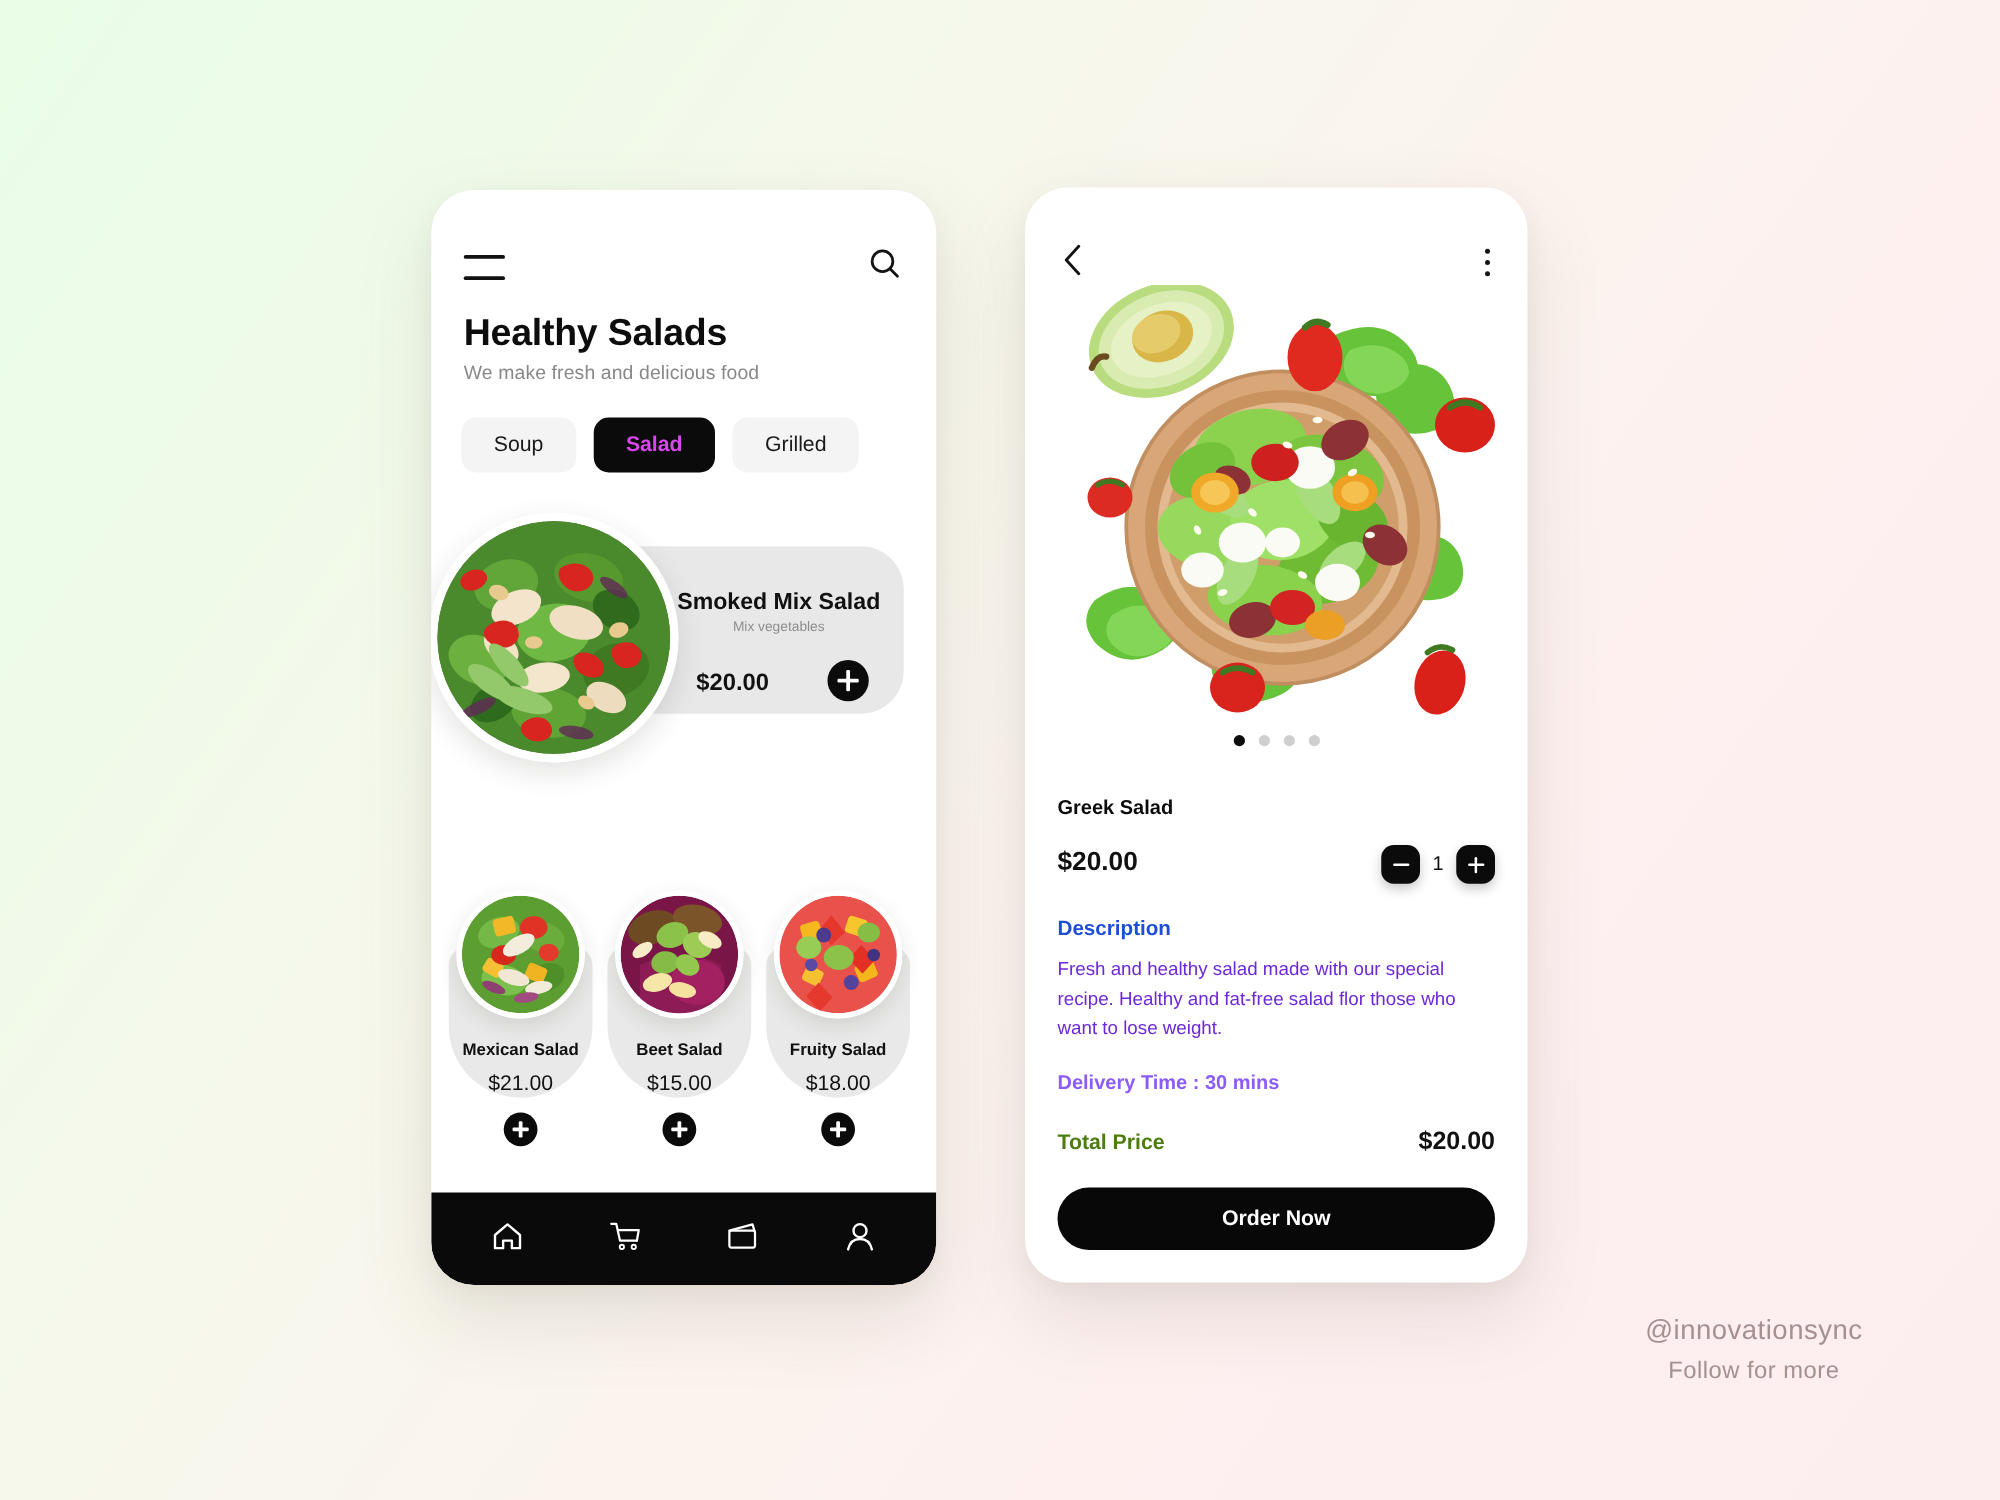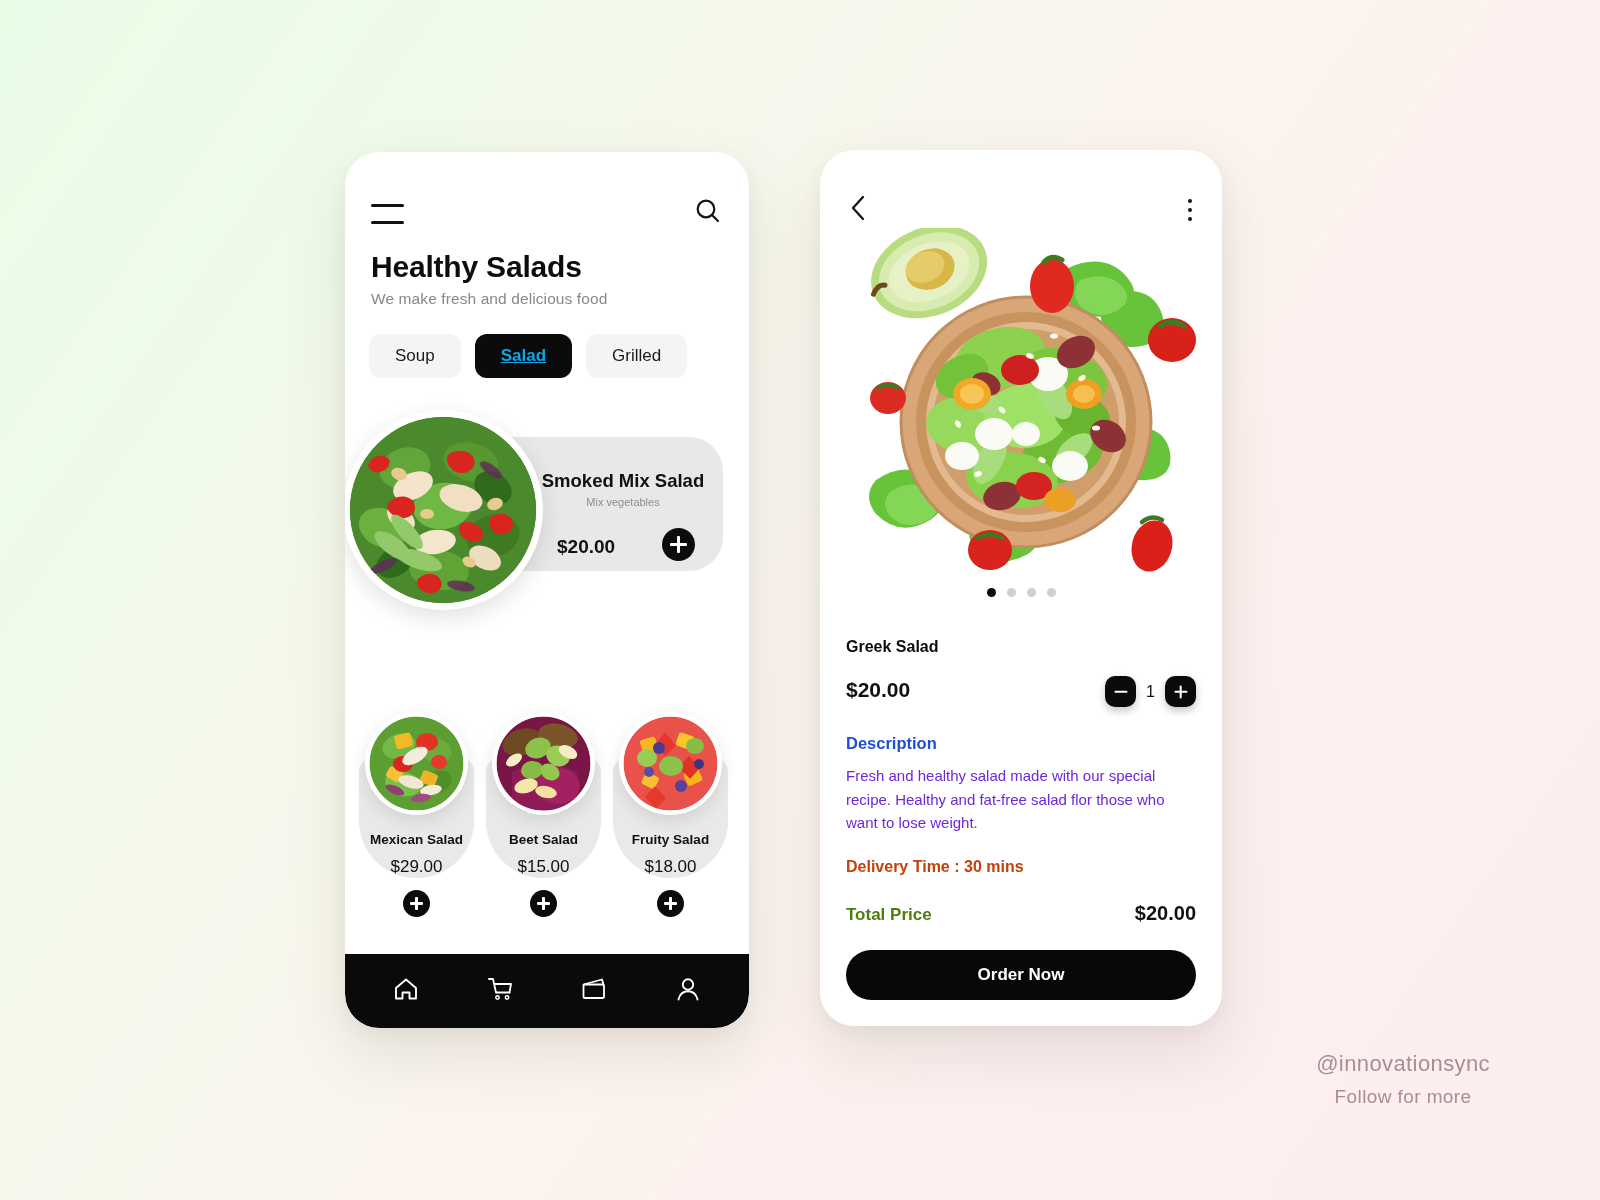--- a/index.html
+++ b/index.html
@@ -49,21 +49,21 @@
   }
 
   
   .chips { position:absolute; left:24px; top:182px; display:flex; gap:14px; }
   .chip {
     height:44px; padding:0 26px; border-radius:12px;
     display:flex; align-items:center; justify-content:center;
     font-size:17px; color:#1a1a1a; background:#f4f4f4; cursor:pointer;
     white-space:nowrap;
   }
-  .chip.active { background:#0b0b0b; color:#0ea5e9; font-weight:bold;text-decoration:underline; }
+  .chip.active { background:#0b0b0b; color:#d946ef; font-weight:bold; }
 
   
   .featured { position:absolute; left:0px; top:266px; width:100%; height:172px; }
   .featured-pill {
     position:absolute; left:128px; top:19px; width:250px; height:134px;
     background:#e8e8e8; border-radius:34px 34px 34px 34px;
   }
   .featured-name {
     position:absolute; left:178px; top:52px; width:200px; text-align:center;
     font-size:18.5px; font-weight:bold; color:#111;
@@ -166,21 +166,21 @@
   .step-btn .bar { position:absolute; left:50%; top:50%; transform:translate(-50%,-50%);
     width:13px; height:2.6px; background:#fff; border-radius:2px; }
   .step-btn .bar.v { width:2.6px; height:13px; }
   .qty { font-size:16px; color:#111; min-width:11px; text-align:center; }
 
   .d-sec-title { position:absolute; left:26px; top:584px;
     font-size:16.5px; font-weight:bold; color:#1d4ed8; }
   .d-desc { position:absolute; left:26px; top:614px; width:322px;
     font-size:15px; line-height:23.5px; color:#6d28d9; }
   .d-delivery { position:absolute; left:26px; top:708px;
-    font-size:16px; font-weight:bold; color:#c2410c; }
+    font-size:16px; font-weight:bold; color:#8b5cf6; }
 
   .d-total-row { position:absolute; left:26px; right:26px; top:752px;
     display:flex; align-items:baseline; justify-content:space-between; }
   .d-total-label { font-size:17px; font-weight:bold; color:#4d7c0f; }
   .d-total-value { font-size:20px; font-weight:bold; color:#111; }
 
   .order-btn {
     position:absolute; left:26px; top:800px; width:350px; height:50px;
     background:#080808; border-radius:25px; border:none; cursor:pointer;
     color:#fff; font-size:17px; font-weight:bold;
@@ -318,21 +318,21 @@
             <ellipse cx="50" cy="44" rx="14" ry="7" fill="#f4ecdc" transform="rotate(-30 50 44)"></ellipse>
             <ellipse cx="46" cy="70" rx="13" ry="6" fill="#f1e7d4" transform="rotate(16 46 70)"></ellipse>
             <ellipse cx="66" cy="78" rx="11" ry="5" fill="#f3ebda" transform="rotate(-10 66 78)"></ellipse>
             <ellipse cx="30" cy="78" rx="10" ry="4" fill="#8f3f72" transform="rotate(24 30 78)"></ellipse>
             <ellipse cx="56" cy="86" rx="10" ry="4" fill="#a14a80" transform="rotate(-8 56 86)"></ellipse>
             <circle cx="51.5" cy="51.5" r="49.5" fill="none" stroke="#fff" stroke-width="5"></circle>
           </g>
         </svg>
       </div>
       <div class="pcard-name">Mexican Salad</div>
-      <div class="pcard-price">$29.00</div>
+      <div class="pcard-price">$21.00</div>
       <div class="pcard-add">
         <span class="plus-glyph"></span>
       </div>
     </div>
 
     <div class="pcard">
       <div class="pcard-body"></div>
       <div class="pcard-thumb">
         <svg width="103" height="103" viewBox="0 0 103 103">
           <defs>

